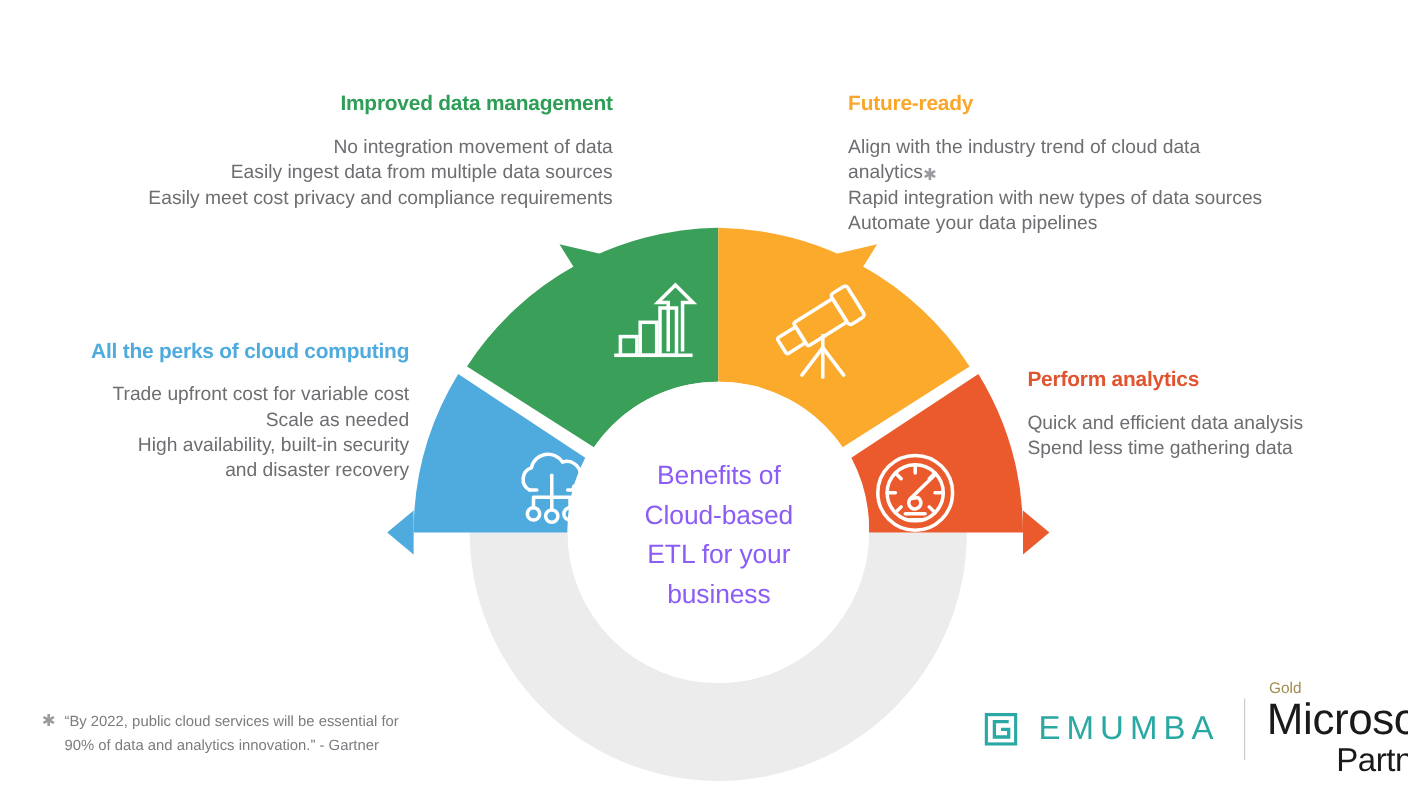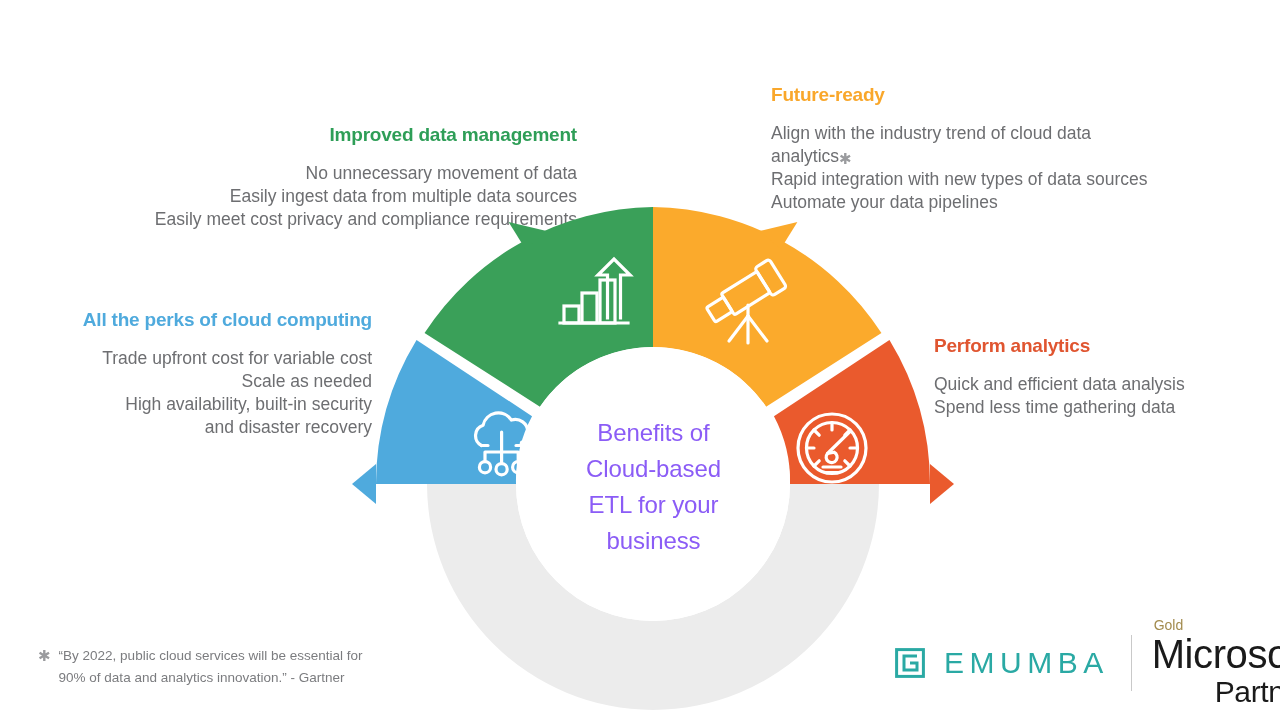--- a/index.html
+++ b/index.html
@@ -23,21 +23,21 @@
   }
   .block p {
     font-size: 17.5px;
     color: #6d6e71;
     line-height: 1.32;
     font-weight: 400;
   }
   .align-right { text-align: right; }
   .align-left  { text-align: left; }
 
-  #block-green  { left: 32px;  top: 84px;  width: 545px; margin-top: 40px; }
+  #block-green  { left: 12px;  top: 84px;  width: 545px; }
   #block-orange { left: 771px; top: 84px;  width: 470px; }
   #block-blue   { left: 20px;  top: 309px; width: 352px; }
   #block-red    { left: 934px; top: 309px; width: 330px; margin-top: 26px; }
 
   .h-green  { color: #2e9e57; }
   .h-orange { color: #f9a72b; }
   .h-blue   { color: #4faadd; }
   .h-red    { color: #e05530; }
 
   sup.star {
@@ -125,21 +125,21 @@
     display: block; line-height: 1.06; text-align: right;
   }
 </style>
 </head>
 <body>
 
 <div id="stage">
 
   <div class="block align-right" id="block-green">
     <h2 class="h-green">Improved data management</h2>
-    <p>No unnecessary movement of data</p>
+    <p>No integration movement of data</p>
     <p>Easily ingest data from multiple data sources</p>
     <p>Easily meet cost privacy and compliance requirements</p>
   </div>
 
   <div class="block align-left" id="block-orange">
     <h2 class="h-orange">Future-ready</h2>
     <p><span>Align with the industry trend of cloud data</span></p>
     <p><span>analytics</span><sup class="star">✱</sup></p>
     <p>Rapid integration with new types of data sources</p>
     <p>Automate your data pipelines</p>

